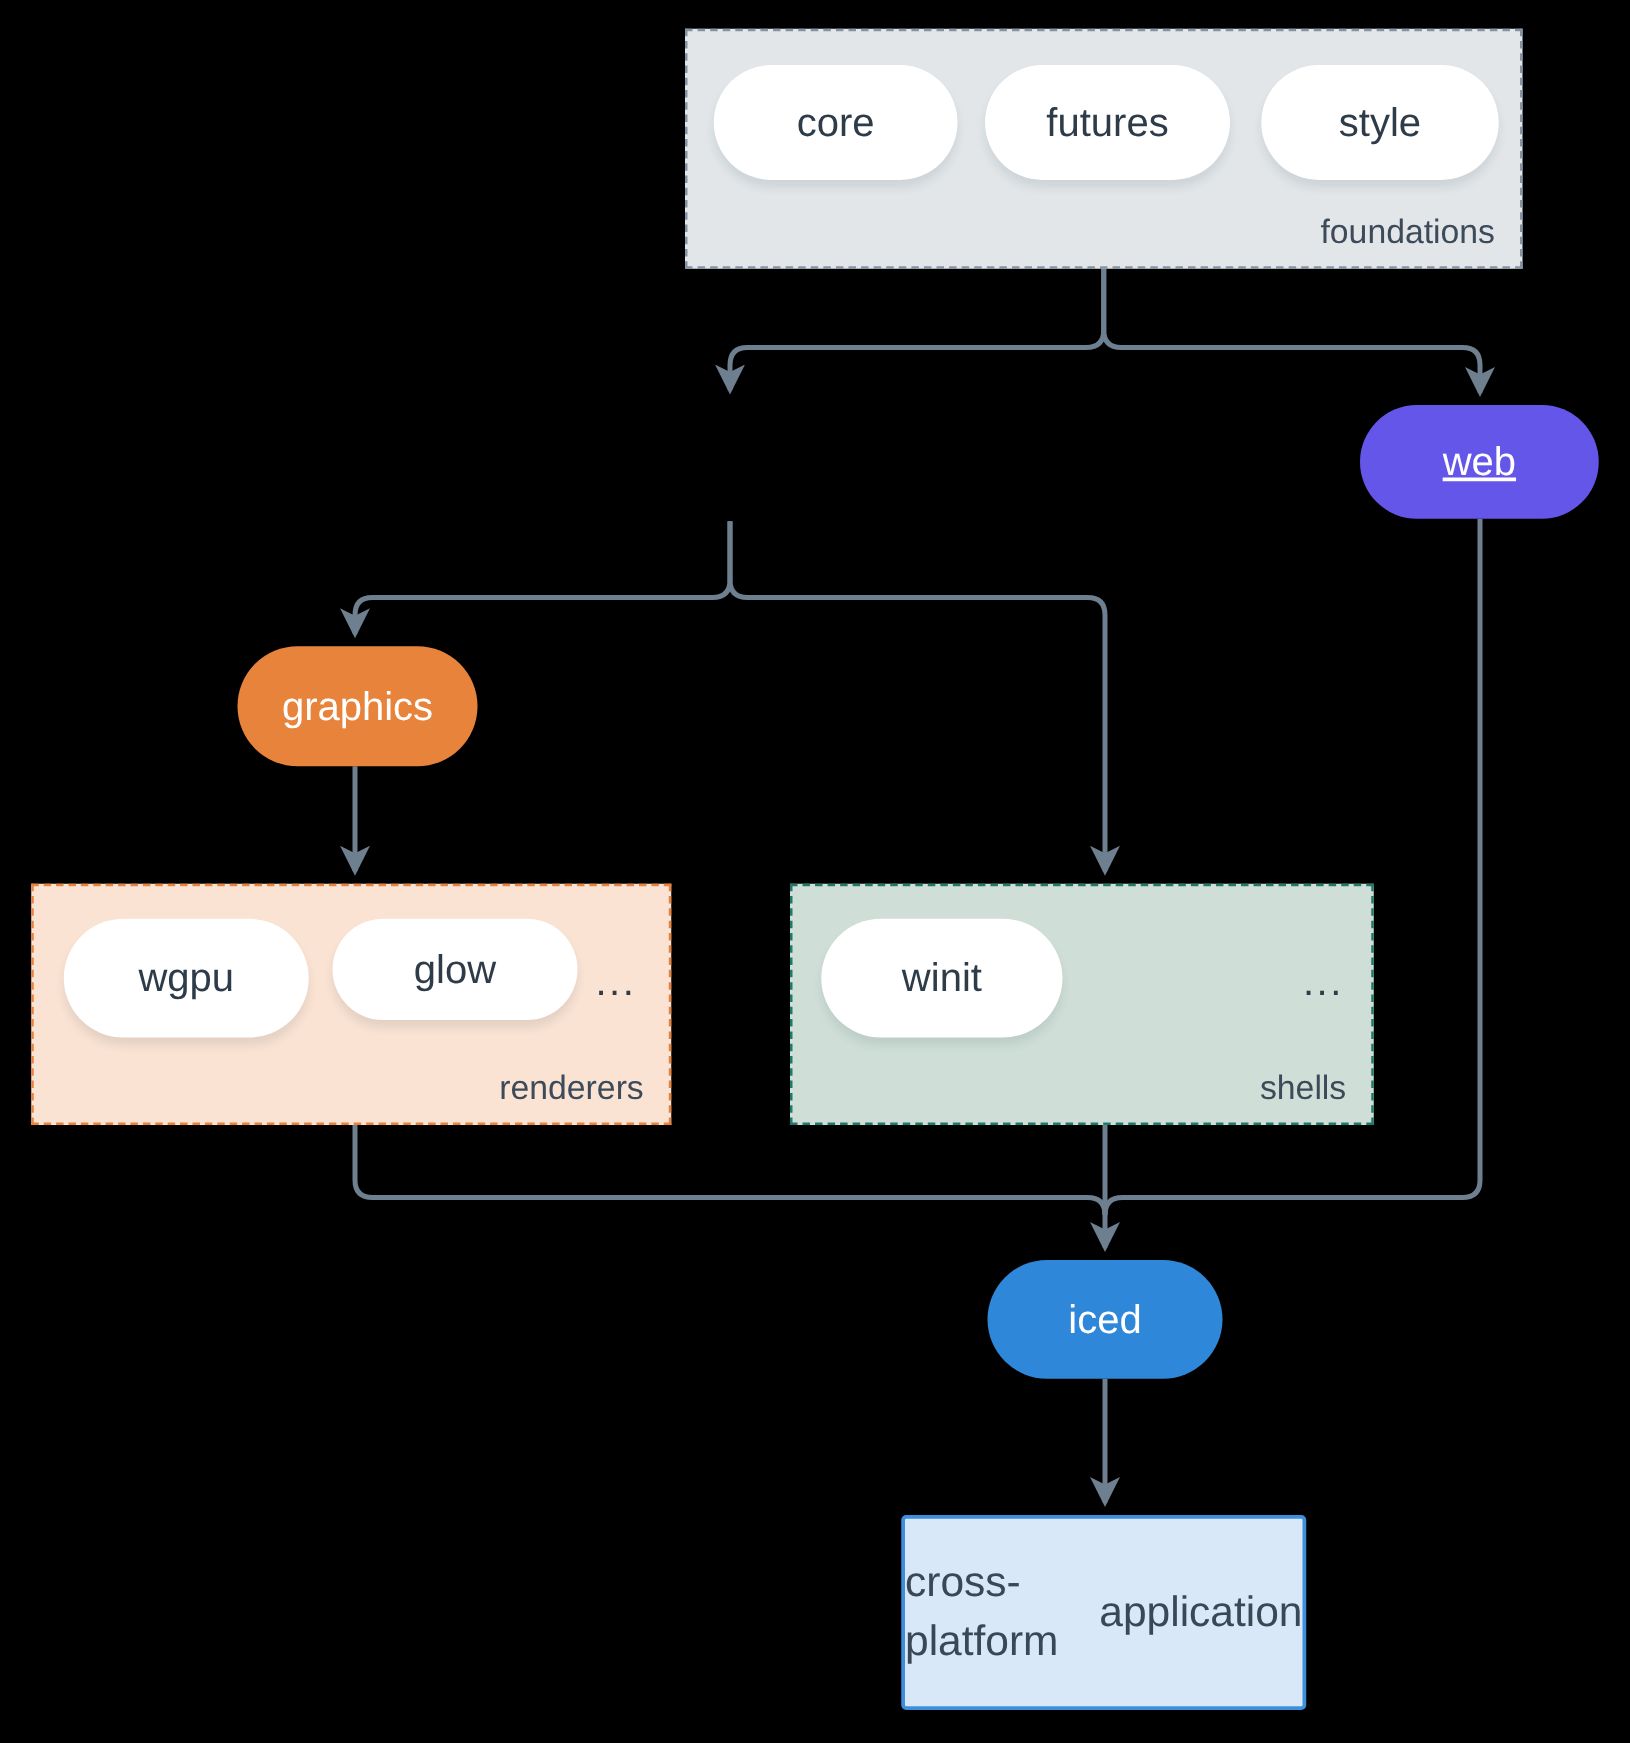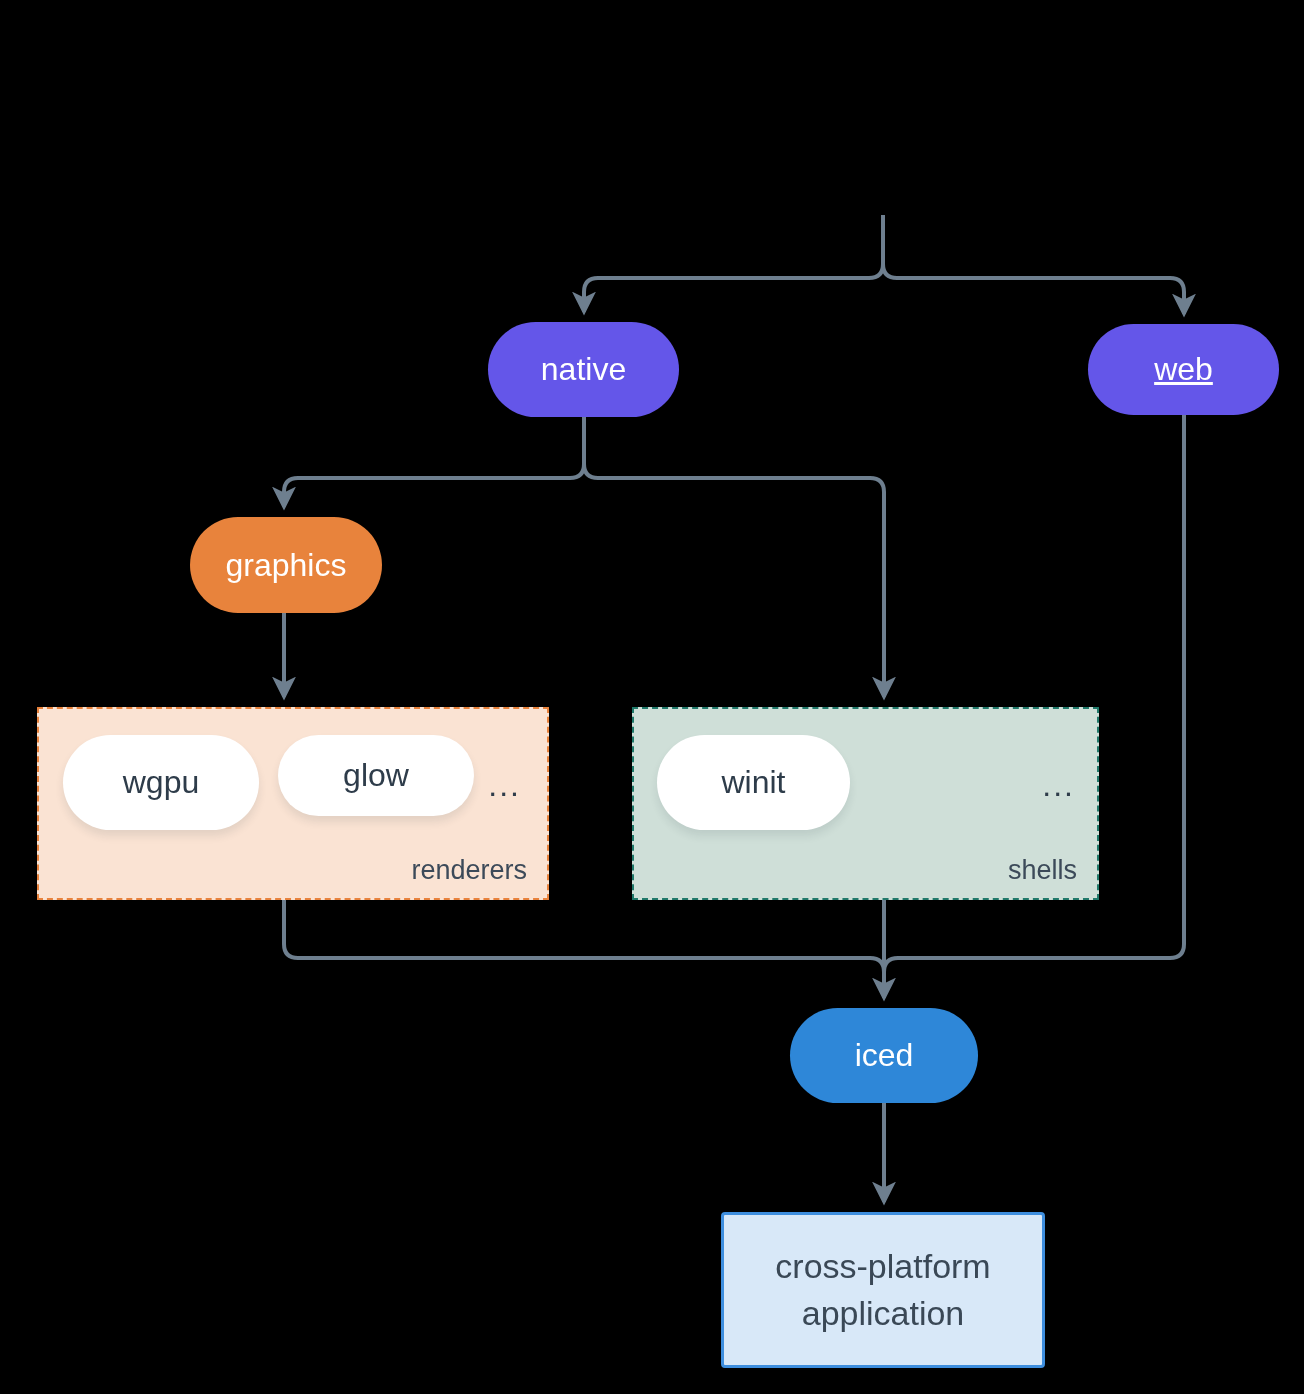--- a/index.html
+++ b/index.html
@@ -48,39 +48,38 @@
   #foundations-box { left: 548px; top: 23px; width: 670px; height: 192px; background: #e2e6e9; border-color: #8494a4; }
   #pill-core    { left: 21px;  top: 27px; width: 195px; height: 92px; }
   #pill-futures { left: 238px; top: 27px; width: 196px; height: 92px; }
   #pill-style   { left: 459px; top: 27px; width: 190px; height: 92px; }
 
   #node-native   { left: 488px;  top: 322px;  width: 191px; height: 95px; background: #6456e9; }
   #node-web      { left: 1088px; top: 324px;  width: 191px; height: 91px; background: #6456e9; text-decoration: underline; }
   #node-graphics { left: 190px;  top: 517px;  width: 192px; height: 96px; background: #e8833c; }
   #node-iced     { left: 790px;  top: 1008px; width: 188px; height: 95px; background: #2e87d8; }
 
-  #renderers-box { left: 37px; top: 707px; width: 512px; height: 193px; background: #fae3d3; border-color: #e8823c; }
+  #renderers-box { left: 25px; top: 707px; width: 512px; height: 193px; background: #fae3d3; border-color: #e8823c; }
   #pill-wgpu { left: 24px;  top: 26px; width: 196px; height: 95px; }
   #pill-glow { left: 239px; top: 26px; width: 196px; height: 81px; }
   #renderers-box .dots { right: 26px; top: 58px; }
 
   #shells-box { left: 632px; top: 707px; width: 467px; height: 193px; background: #cfdfd8; border-color: #20796a; }
   #pill-winit  { left: 23px;  top: 26px; width: 193px; height: 95px; }
   #pill-glutin { left: 241px; top: 26px; width: 194px; height: 95px; }
   #shells-box .dots { right: 22px; top: 58px; }
 
   #app-box {
     position: absolute;
     left: 721px; top: 1212px; width: 324px; height: 156px;
     box-sizing: border-box;
     background: #d8e8f8;
     border: 3px solid #3e8ede;
     border-radius: 4px;
     display: flex;
-    flex-direction: column;
     align-items: center;
     justify-content: center;
     font-size: 34px;
     line-height: 1.38;
     color: #3a4856;
   }
 </style>
 </head>
 <body>
 
@@ -98,24 +97,33 @@
       <path d="M584 417 V464 Q584 478 570 478 H298 Q284 478 284 492 V507" marker-end="url(#arrow)"></path>
       <path d="M584 417 V464 Q584 478 598 478 H870 Q884 478 884 492 V697" marker-end="url(#arrow)"></path>
       <path d="M284 613 V697" marker-end="url(#arrow)"></path>
       <path d="M284 900 V944 Q284 958 298 958 H870 Q884 958 884 972"></path>
       <path d="M1184 415 V944 Q1184 958 1170 958 H898 Q884 958 884 972"></path>
       <path d="M884 900 V998" marker-end="url(#arrow)"></path>
       <path d="M884 1103 V1202" marker-end="url(#arrow)"></path>
     </g>
   </svg>
 
+  <div id="foundations-box" class="group-box">
+    <div id="pill-core" class="pill white-pill">
+      <span>core</span>
+    </div>
+    <div id="pill-futures" class="pill white-pill">
+      <span>futures</span>
+    </div>
+    <div id="pill-style" class="pill white-pill">
+      <span>style</span>
+    </div>
+    <span class="corner-label">foundations</span>
+  </div>
 
-  <div id="node-native" class="pill node-pill">
-    <span>native</span>
-  </div>
 
   <div id="node-web" class="pill node-pill">
     <span>web</span>
   </div>
 
   <div id="node-graphics" class="pill node-pill">
     <span>graphics</span>
   </div>
 
   <div id="renderers-box" class="group-box">

